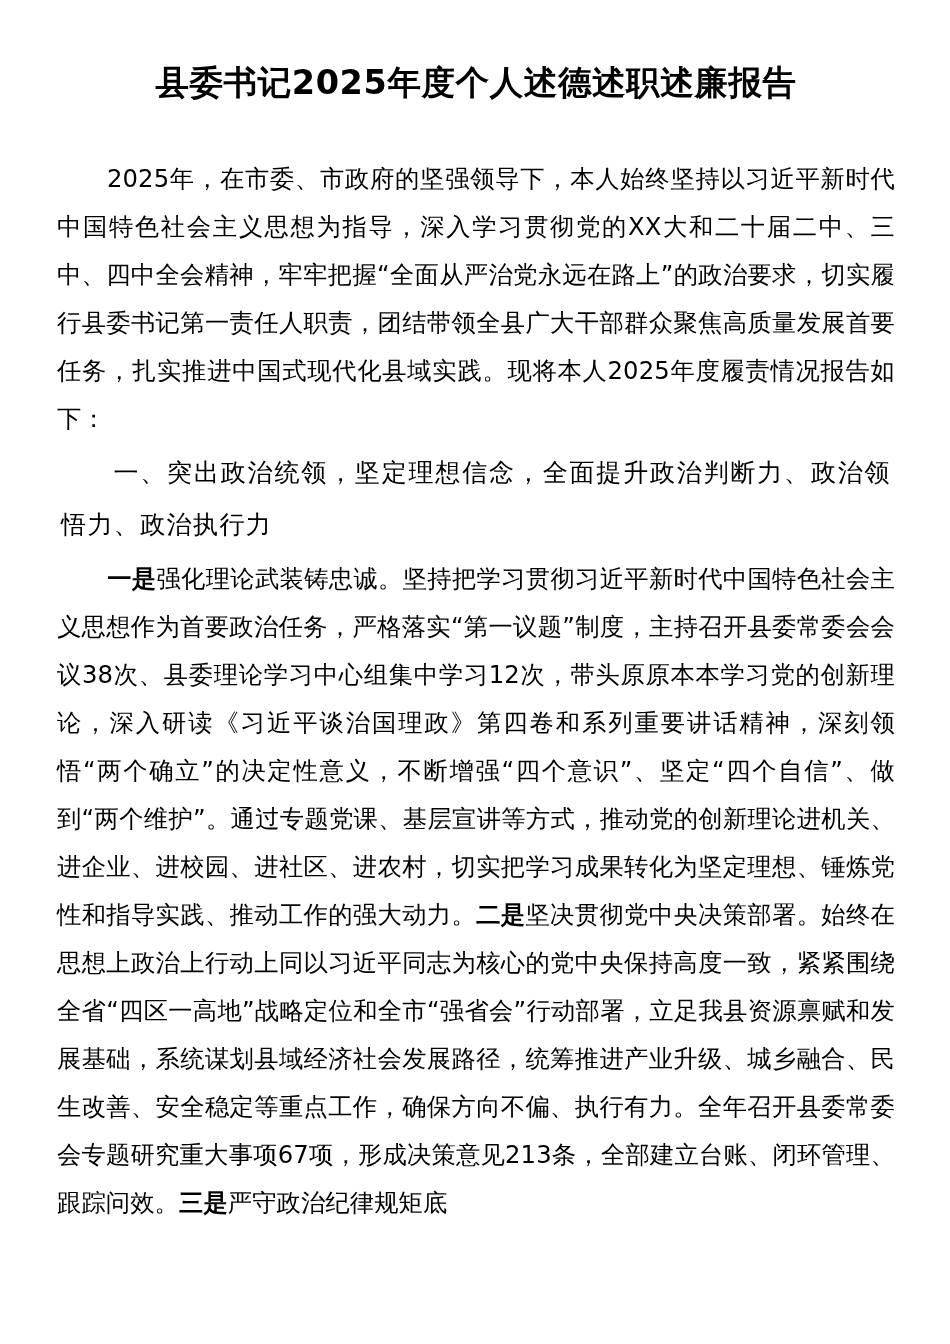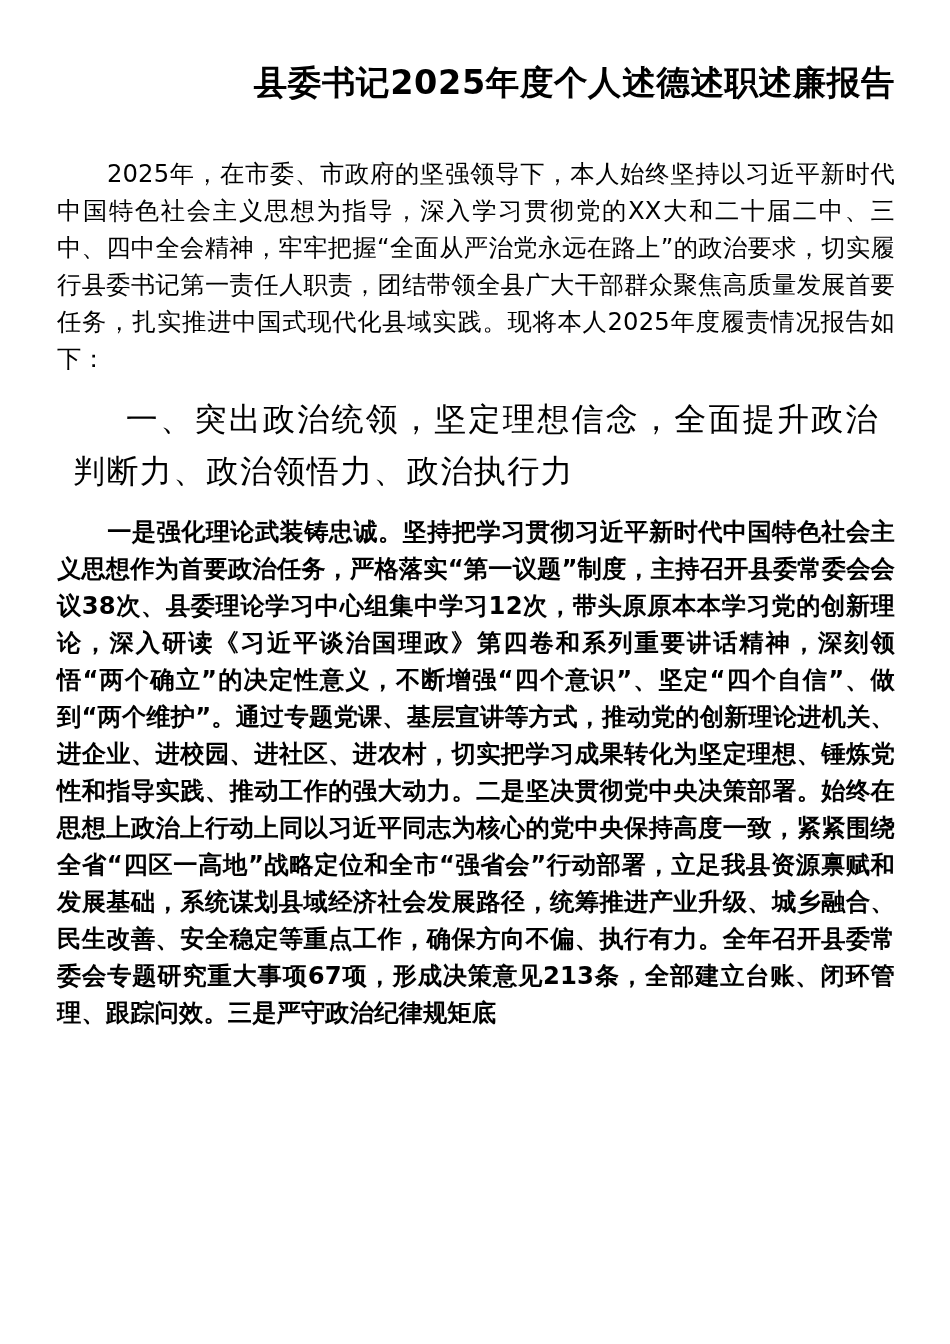--- a/index.html
+++ b/index.html
@@ -24,56 +24,56 @@
     width: 950px;
     height: 1344px;
     background: #ffffff;
   }
 
   .doc-title {
     position: absolute;
     left: 57px;
     top: 57px;
     width: 838px;
-    text-align: right;
+    text-align: center;
     font-size: 33.5px;
     font-weight: bold;
     letter-spacing: 0.6px;
     line-height: 52px;
     font-family: "DejaVu Sans", "Liberation Sans", sans-serif;
     white-space: nowrap;
   }
 
   .body-block {
     position: absolute;
     left: 57px;
     top: 155px;
     width: 838px;
   }
 
   p.para {
     margin: 0;
     font-size: 24.3px;
-    line-height: 37px;
+    line-height: 48px;
     text-align: justify;
     text-align-last: left;
     text-justify: inter-ideograph;
     letter-spacing: 0.1px;
     font-family: "DejaVu Sans", "Liberation Sans", sans-serif;
     word-break: break-all;
   }
 
   p.para .indent {
     display: inline-block;
     width: 50px;
   }
 
   p.heading {
-    margin: 16px;
-    font-size: 32px;
+    margin: 4px;
+    font-size: 25px;
     line-height: 52px;
     text-align: justify;
     text-align-last: left;
     text-justify: inter-ideograph;
     letter-spacing: 1.4px;
     font-family: "DejaVu Serif", "Liberation Serif", serif;
     word-break: break-all;
   }
 
   p.heading .indent {
@@ -81,21 +81,21 @@
     width: 52px;
   }
 
   b.lead {
     font-weight: bold;
     letter-spacing: 0.1px;
     margin-top: 24px;
   }
 
   .run {
-    font-weight: bold;
+    font-weight: normal;
   }
 </style>
 </head>
 <body>
 
 <div class="page">
 
   <div class="doc-title">县委书记2025年度个人述德述职述廉报告</div>
 
   <div class="body-block">

